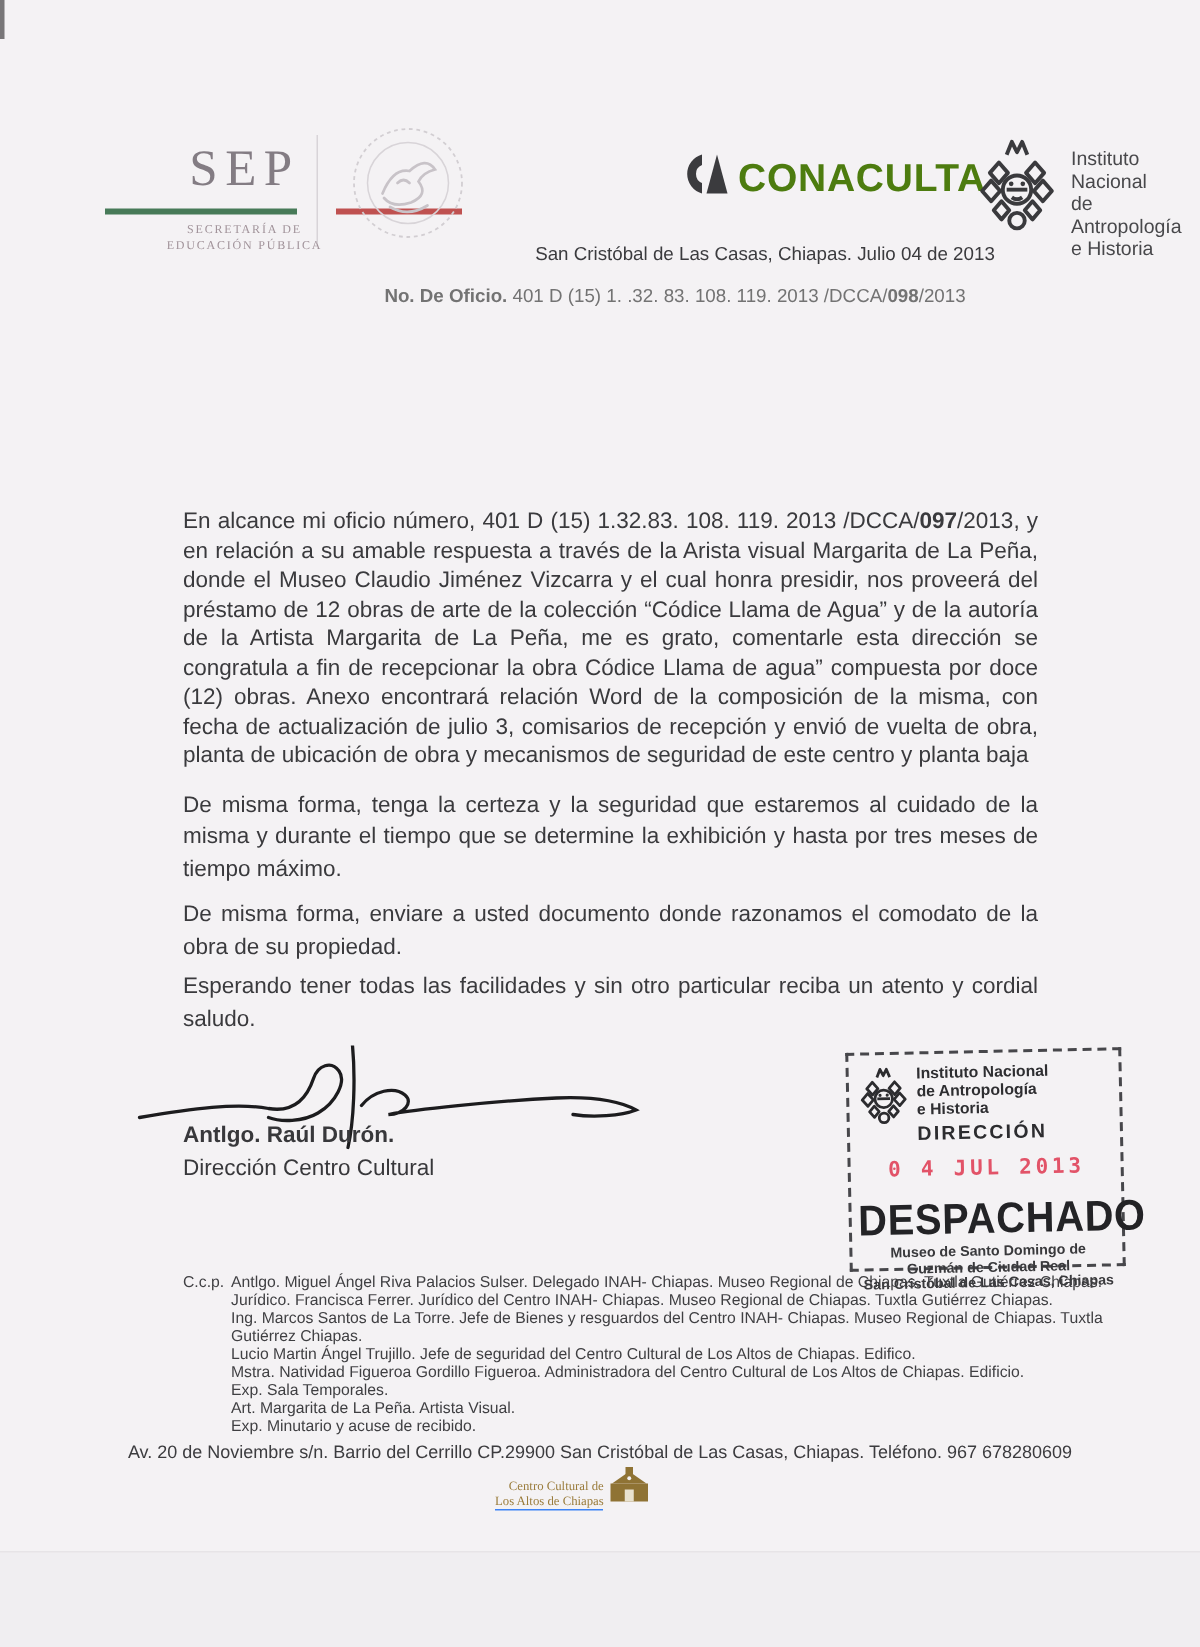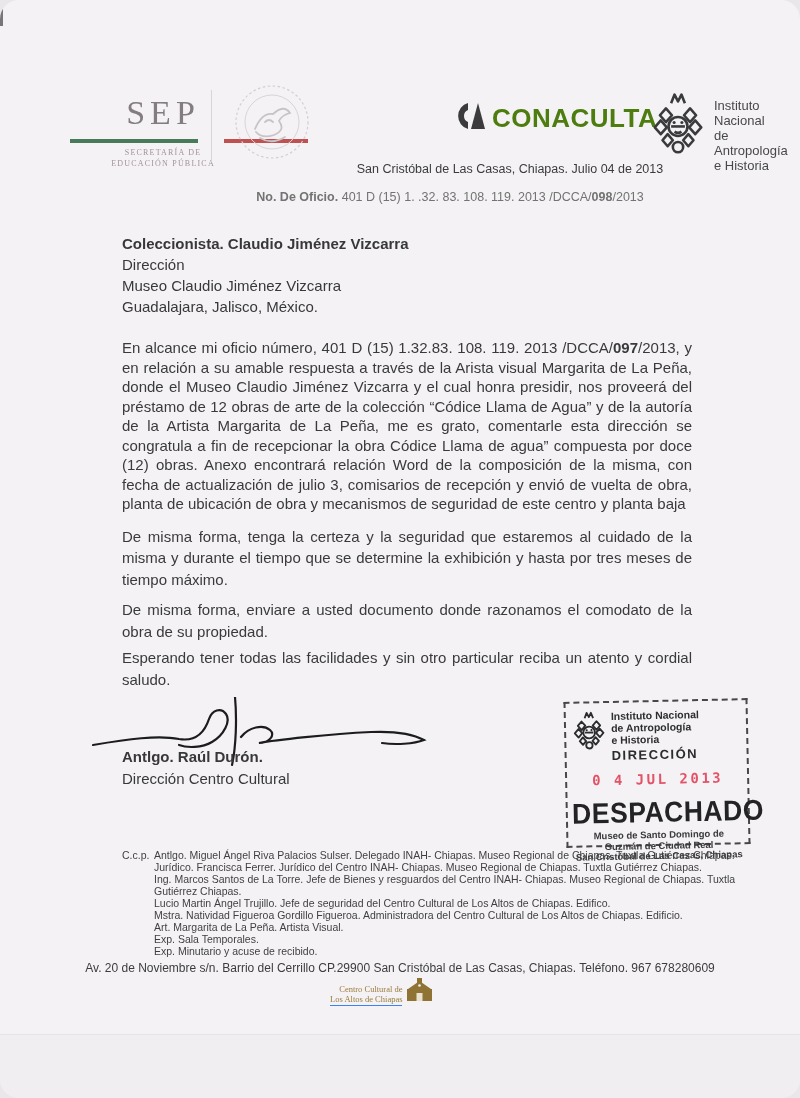--- a/index.html
+++ b/index.html
@@ -1,21 +1,20 @@
 <!DOCTYPE html>
 <html><head>
 <meta charset="utf-8">
 <style>
   html,body{margin:0;padding:0;background:#e9e7e9;}
   .page{
     position:relative; width:800px; height:1098px; overflow:hidden;
     background:#f4f2f4;
     font-family:"Liberation Sans", sans-serif;
     color:#3a3a3d;
-    border-radius:19px;
   }
   .abs{position:absolute;}
 
   
   .edge-sliver{left:0;top:0;width:3px;height:26px;background:#353235;opacity:.65;}
   .bottom-band{left:0;top:1034px;width:800px;height:64px;background:#f0eef1;border-top:1px solid #e7e4e7;}
 
   
   .sep-block{left:88px;top:94px;width:150px;text-align:center;}
   .sep-acronym{font-family:"Liberation Serif",serif;font-size:34px;line-height:38px;letter-spacing:5px;color:#837c83;}
@@ -143,26 +142,20 @@
       <div>e Historia</div>
     </div>
   </div>
 
   <div class="abs date-line">San Cristóbal de Las Casas, Chiapas. Julio 04 de 2013</div>
 
   <div class="abs oficio-line">
     <b>No. De Oficio.</b><span> 401 D (15) 1. .32. 83. 108. 119. 2013 /DCCA/</span><b>098</b><span>/2013</span>
   </div>
 
-  <div class="abs recipient">
-    <div class="name">Coleccionista. Claudio Jiménez Vizcarra</div>
-    <div>Dirección</div>
-    <div>Museo Claudio Jiménez Vizcarra</div>
-    <div>Guadalajara, Jalisco, México.</div>
-  </div>
 
   <div class="abs body-text">
     <p class="p1"><span>En alcance mi oficio número, 401 D (15) 1.32.83. 108. 119. 2013 /DCCA/</span><b>097</b><span>/2013, y en relación a su amable respuesta a través de la Arista visual Margarita de La Peña, donde el Museo Claudio Jiménez Vizcarra y el cual honra presidir, nos proveerá del préstamo de 12 obras de arte de la colección “Códice Llama de Agua” y de la autoría de la Artista Margarita de La Peña, me es grato, comentarle esta dirección se congratula a fin de recepcionar la obra Códice Llama de agua” compuesta por doce (12) obras. Anexo encontrará relación Word de la composición de la misma, con fecha de actualización de julio 3, comisarios de recepción y envió de vuelta de obra, planta de ubicación de obra y mecanismos de seguridad de este centro y planta baja</span></p>
     <p class="p2">De misma forma, tenga la certeza y la seguridad que estaremos al cuidado de la misma y durante el tiempo que se determine la exhibición y hasta por tres meses de tiempo máximo.</p>
     <p class="p3">De misma forma, enviare a usted documento donde razonamos el comodato de la obra de su propiedad.</p>
     <p class="p4">Esperando tener todas las facilidades y sin otro particular reciba un atento y cordial saludo.</p>
   </div>
 
   <span class="abs sig-svg">
     <svg width="360" height="70" viewBox="0 0 350 70" fill="none" stroke="#1c1c1e" stroke-width="2.2" stroke-linecap="round">
@@ -213,22 +206,22 @@
   </div>
 
   <div class="abs ccp">
     <div class="ccp-label">C.c.p.</div>
     <div class="ccp-lines">
       <div>Antlgo. Miguel Ángel Riva Palacios Sulser. Delegado INAH- Chiapas. Museo Regional de Chiapas. Tuxtla Gutiérrez Chiapas.</div>
       <div>Jurídico. Francisca Ferrer. Jurídico del Centro INAH- Chiapas. Museo Regional de Chiapas. Tuxtla Gutiérrez Chiapas.</div>
       <div>Ing. Marcos Santos de La Torre. Jefe de Bienes y resguardos del Centro INAH- Chiapas. Museo Regional de Chiapas. Tuxtla Gutiérrez Chiapas.</div>
       <div>Lucio Martin Ángel Trujillo. Jefe de seguridad del Centro Cultural de Los Altos de Chiapas. Edifico.</div>
       <div>Mstra. Natividad Figueroa Gordillo Figueroa. Administradora del Centro Cultural de Los Altos de Chiapas. Edificio.</div>
+      <div>Exp. Sala Temporales.</div>
       <div>Art. Margarita de La Peña. Artista Visual.</div>
-      <div>Exp. Sala Temporales.</div>
       <div>Exp. Minutario y acuse de recibido.</div>
     </div>
   </div>
 
   <div class="abs footer-address">Av. 20 de Noviembre s/n. Barrio del Cerrillo CP.29900  San Cristóbal de Las Casas, Chiapas. Teléfono. 967 678280609</div>
 
   <div class="abs footer-logo">
     <div class="footer-logo-text">
       <div>Centro Cultural de</div>
       <div>Los Altos de Chiapas</div>

